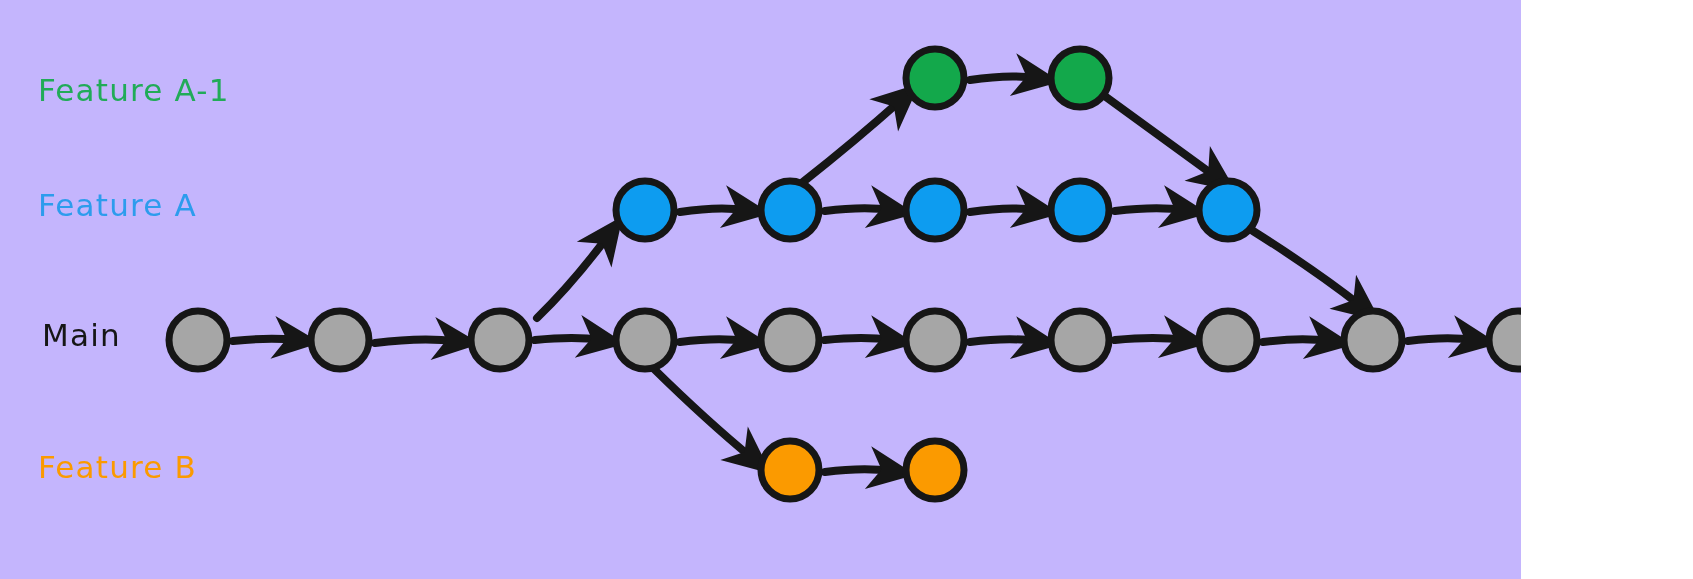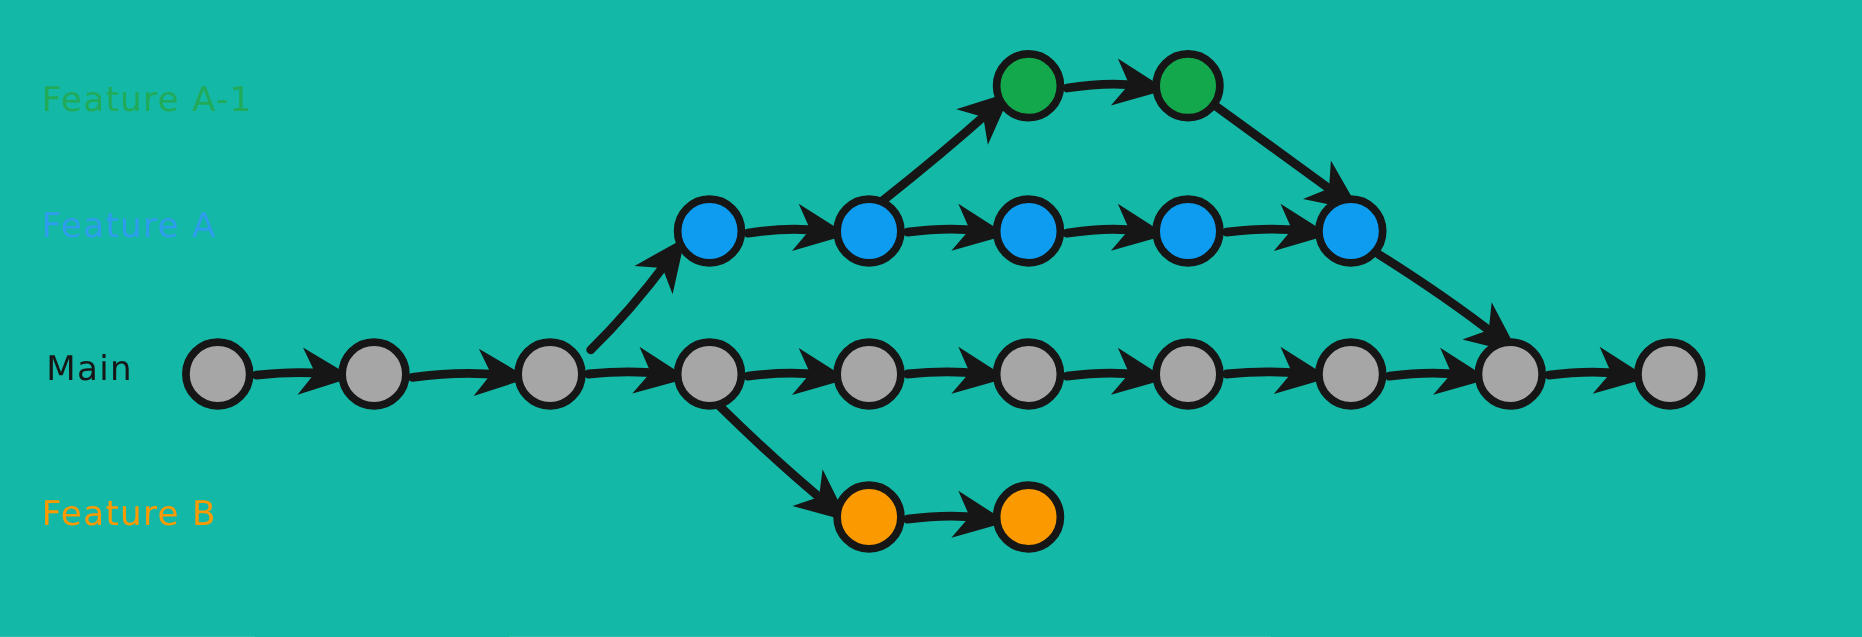--- a/index.html
+++ b/index.html
@@ -6,23 +6,23 @@
   html, body {
     margin: 0;
     padding: 0;
     background: #ffffff;
   }
   body {
     font-family: "DejaVu Sans", sans-serif;
   }
   #diagram-root {
     position: relative;
-    width: 1693px;
+    width: 1521px;
     height: 579px;
-    background: #14b8a6;
+    background: #c4b5fd;
     overflow: hidden;
     text-align: center;
   }
   #diagram-svg {
     position: absolute;
     left: 0;
     top: 0;
     width: 1693px;
     height: 579px;
     display: block;

